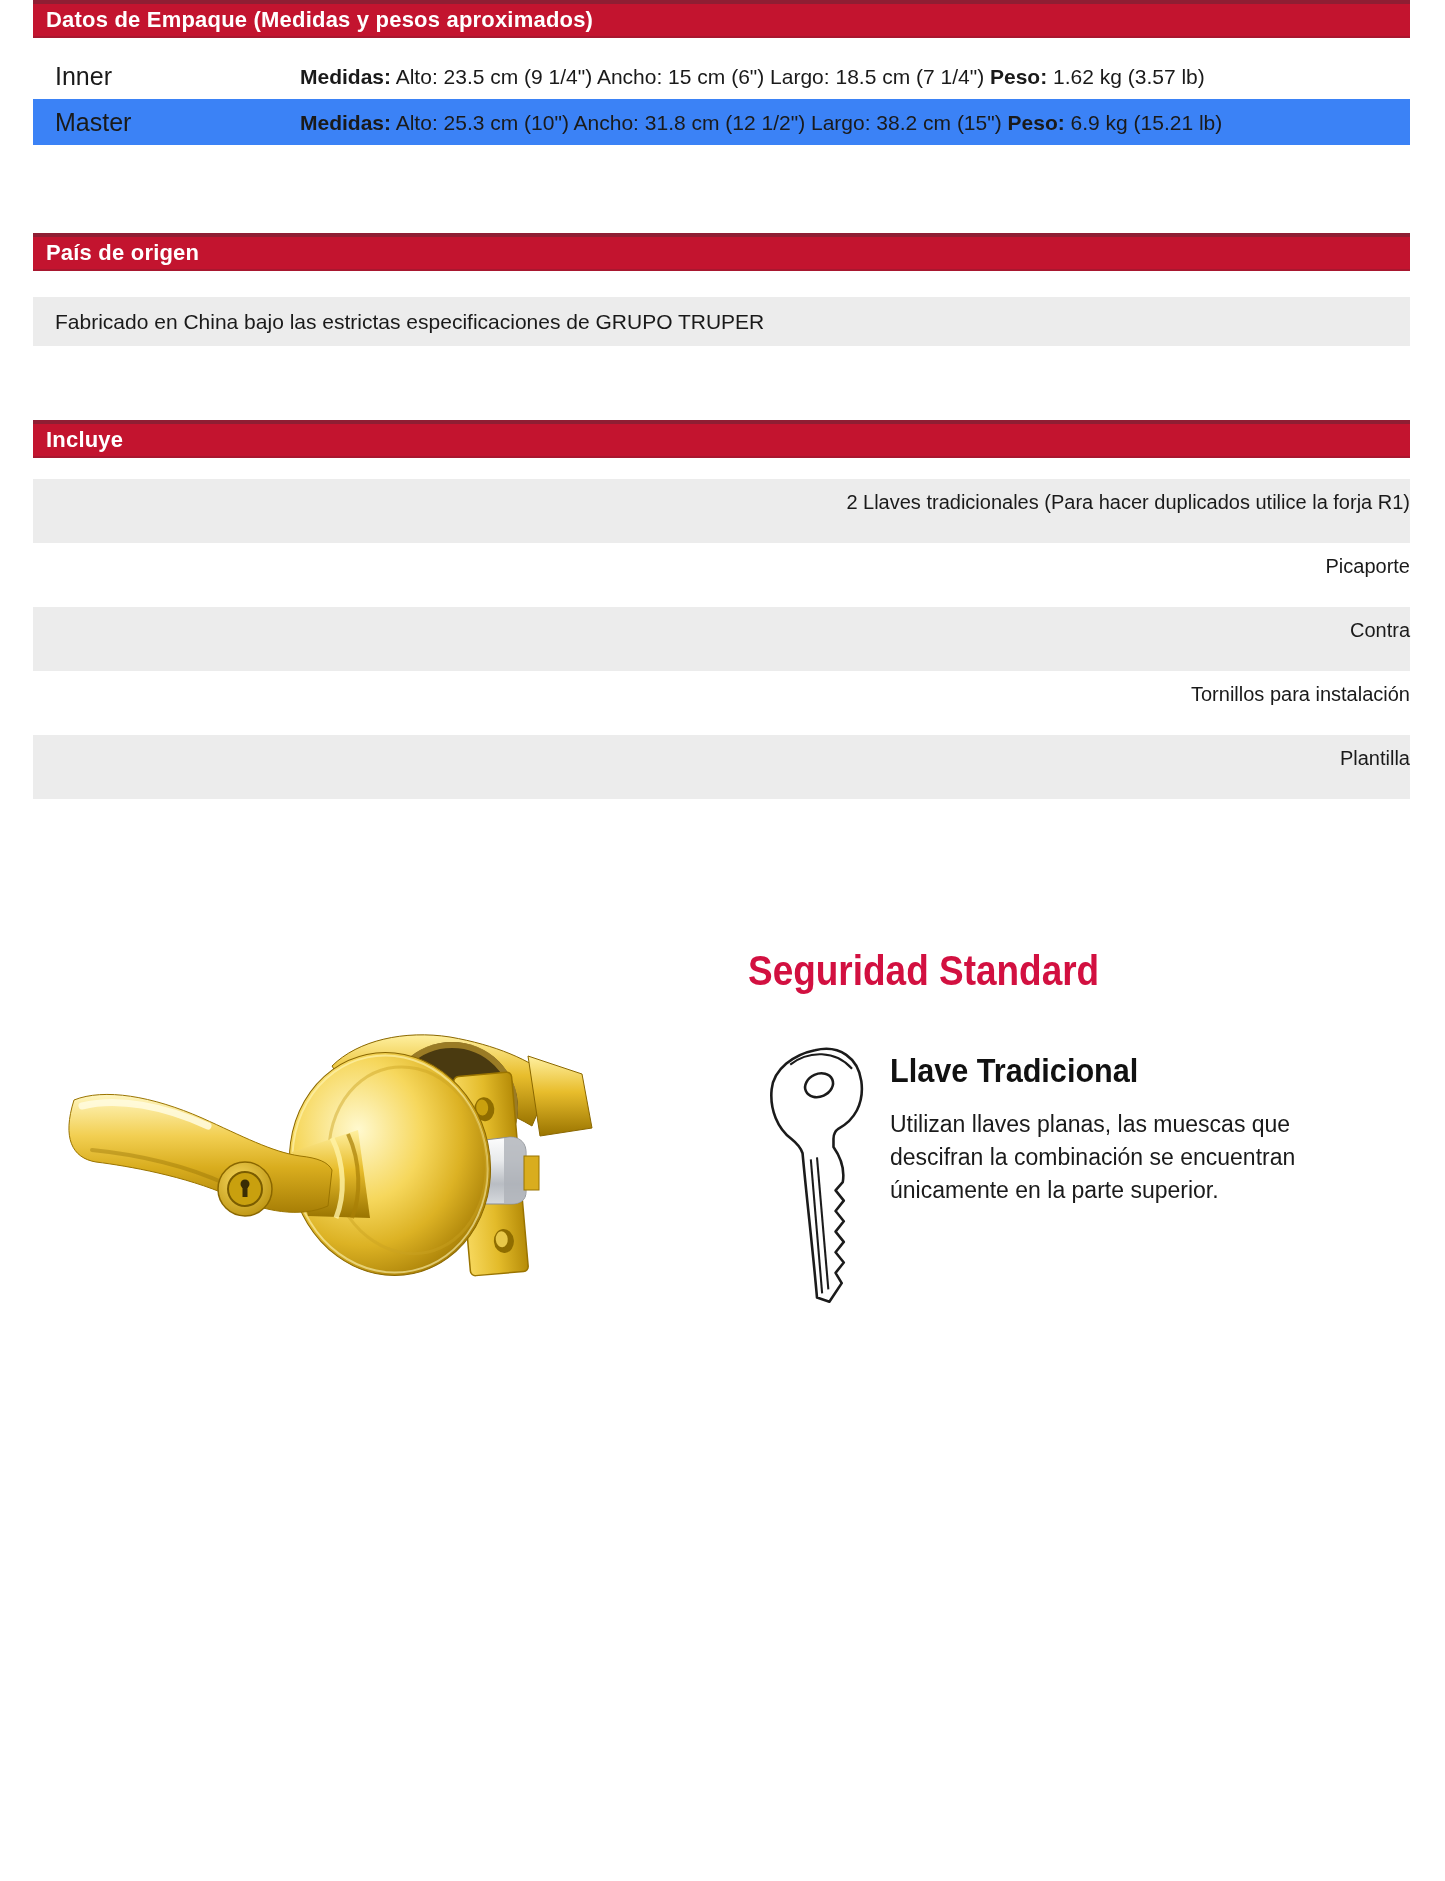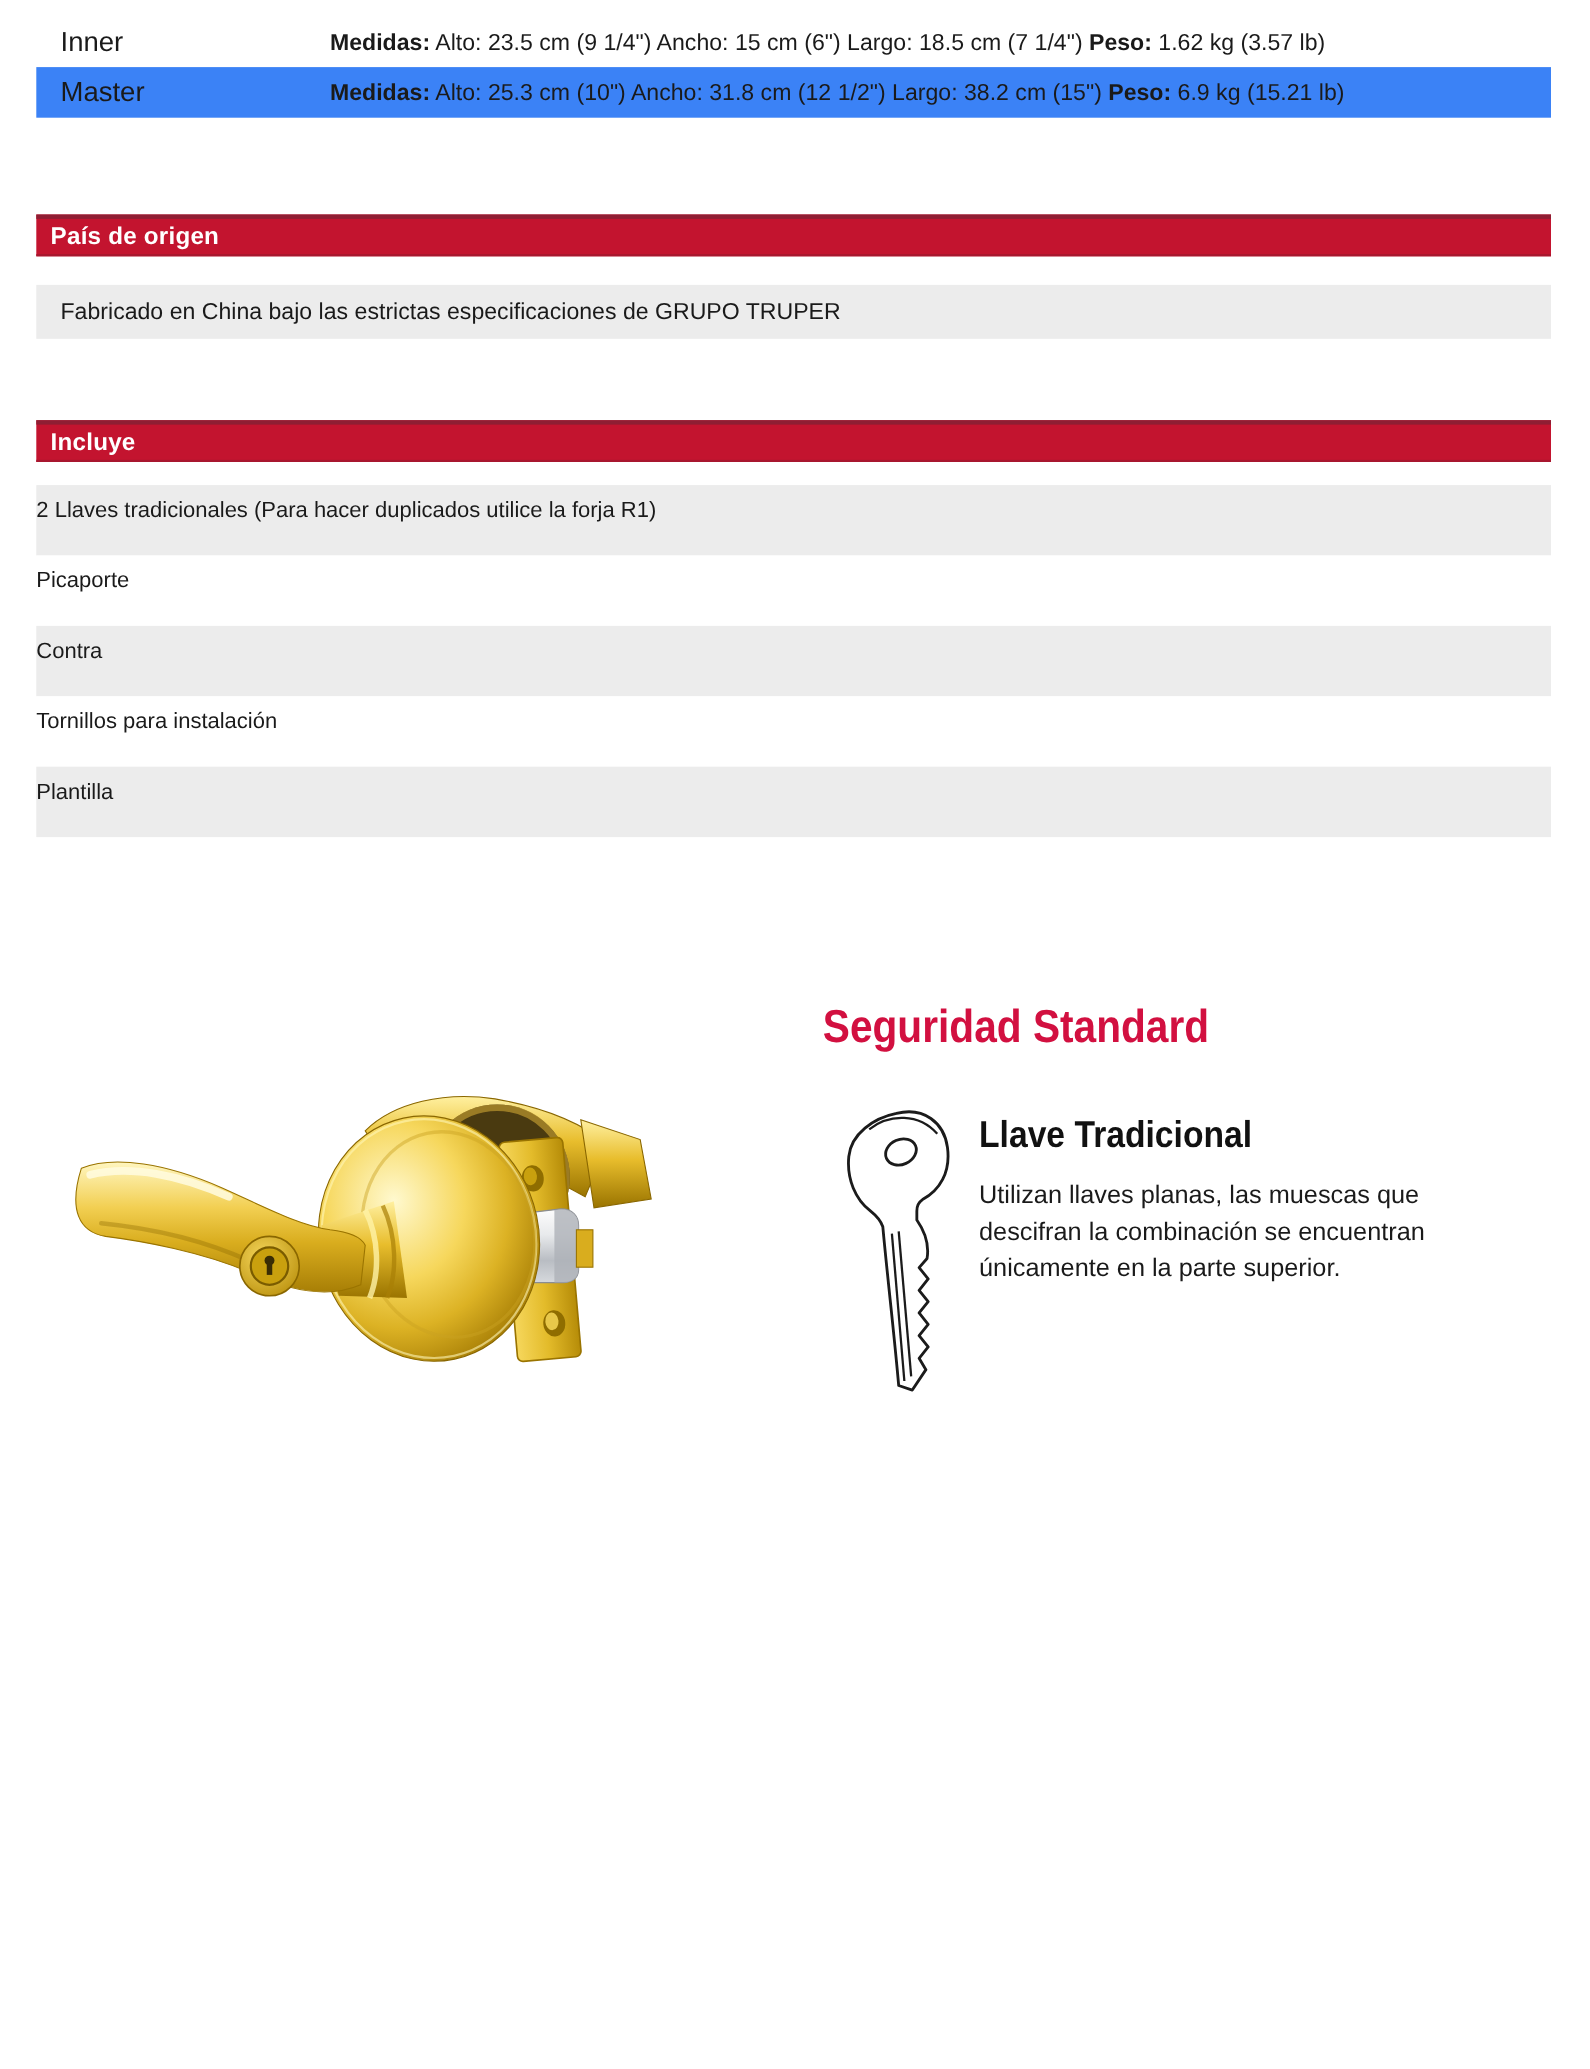--- a/index.html
+++ b/index.html
@@ -40,21 +40,21 @@
 
   
   .origin-row {
     margin-top:26px; height:49px; line-height:49px;
     background:#ececec; padding-left:22px;
     font-weight:normal; font-size:21px;
   }
 
   
   .includes-list { margin-top:21px; }
-  .inc-row { height:64px; line-height:47px; font-size:20px; background:#ffffff; }
+  .inc-row { height:64px; line-height:47px; font-size:20px; background:#ffffff;text-align:right; }
   .inc-row.alt { background:#ececec; }
 
   
   .bar.origin  { margin-top:88px; }
   .bar.incluye { margin-top:74px; }
   .bar.imagenes{ margin-top:74px; }
 
   
   .images-section { position:relative; height:985px; width:100%; }
   .security-title {
@@ -72,20 +72,23 @@
   }
   .key-feature p {
     margin-top:18px; font-size:23px; line-height:33px; color:#1a1a1a;
   }
 </style>
 </head>
 <body>
 
 <div class="page">
 
+  <div class="bar">
+    <span class="bar-title">Datos de Empaque (Medidas y pesos aproximados)</span>
+  </div>
 
   <div class="pack-table">
     <div class="pack-row">
       <div class="pack-label">Inner</div>
       <div class="pack-value">
         <span class="b">Medidas:</span><span> Alto: 23.5 cm (9 1/4") Ancho: 15 cm (6") Largo: 18.5 cm (7 1/4") </span><span class="b">Peso:</span><span> 1.62 kg (3.57 lb)</span>
       </div>
     </div>
     <div class="pack-row alt">
       <div class="pack-label">Master</div>

